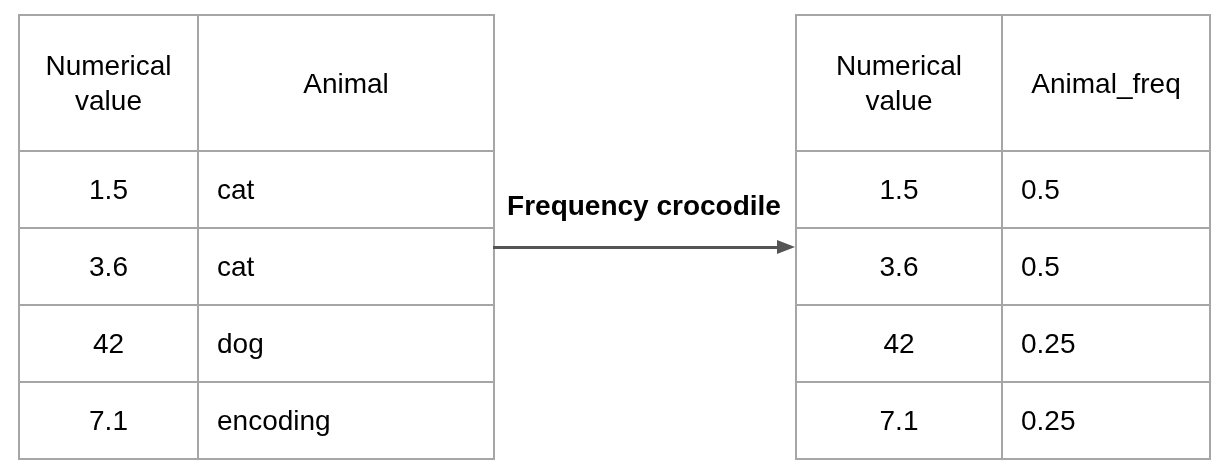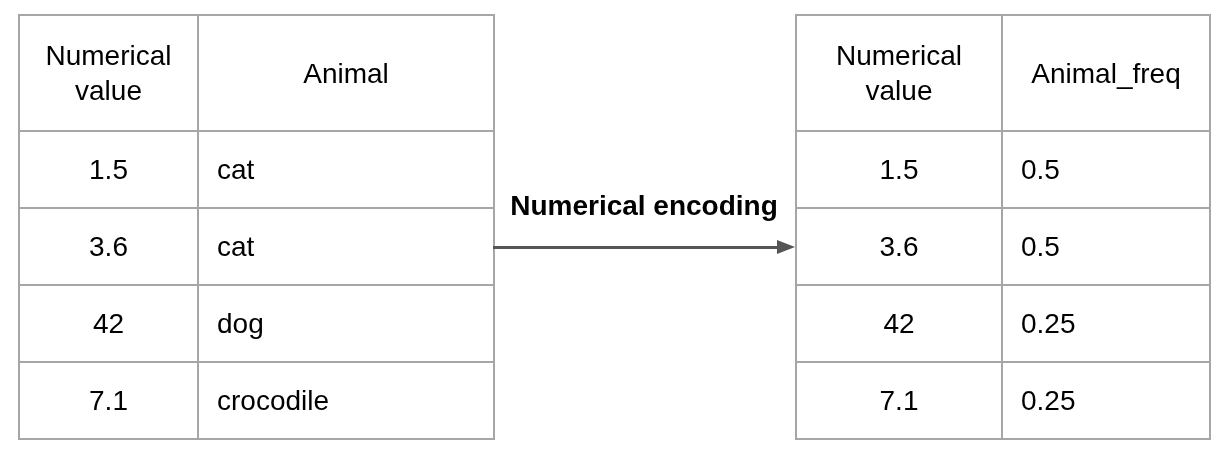--- a/index.html
+++ b/index.html
@@ -25,21 +25,21 @@
   table.tbl-left  { left: 18px;  width: 475px; }
   table.tbl-right { left: 795px; width: 414px; }
   .tbl td {
     border: 2px solid var(--border, #a6a6a6);
     font-size: 28px;
     line-height: 1.25;
     vertical-align: middle;
     padding: 0;
     overflow: hidden;
   }
-  tr.hdr-row  { height: 116px; }
+  tr.hdr-row  { height: 136px; }
   tr.data-row { height: 77px; }
   td.c-center { text-align: center; }
   td.c-left   { text-align: left; padding-left: 18px; }
   .hdr-wrap {
     display: inline-block;
     max-width: 150px; 
   }
   .arrow-label {
     position: absolute;
     left: 493px;
@@ -95,26 +95,26 @@
       <tr class="data-row">
         <td class="c-center">3.6</td>
         <td class="c-left">cat</td>
       </tr>
       <tr class="data-row">
         <td class="c-center">42</td>
         <td class="c-left">dog</td>
       </tr>
       <tr class="data-row">
         <td class="c-center">7.1</td>
-        <td class="c-left">crocodile</td>
+        <td class="c-left">encoding</td>
       </tr>
     </tbody>
   </table>
 
-  <div class="arrow-label">Numerical encoding</div>
+  <div class="arrow-label">Frequency crocodile</div>
   <div class="arrow-line"></div>
   <div class="arrow-head"></div>
 
   <table class="tbl tbl-right">
     <colgroup>
         <col style="width:206px">
         <col style="width:208px">
       </colgroup>
     <tbody>
       <tr class="hdr-row">

